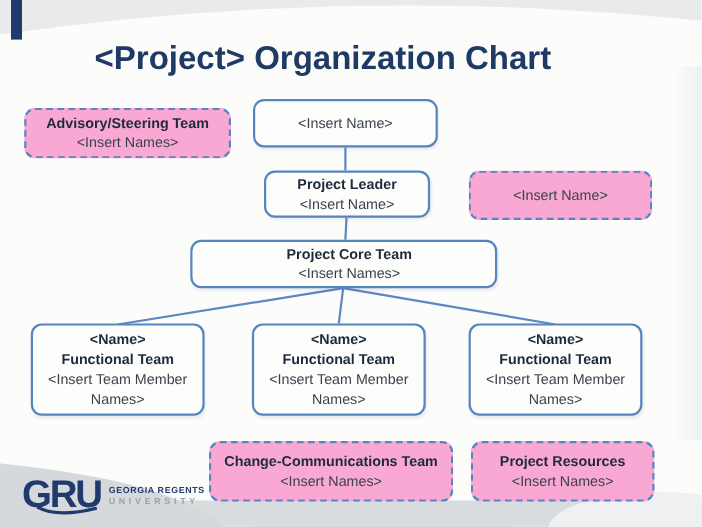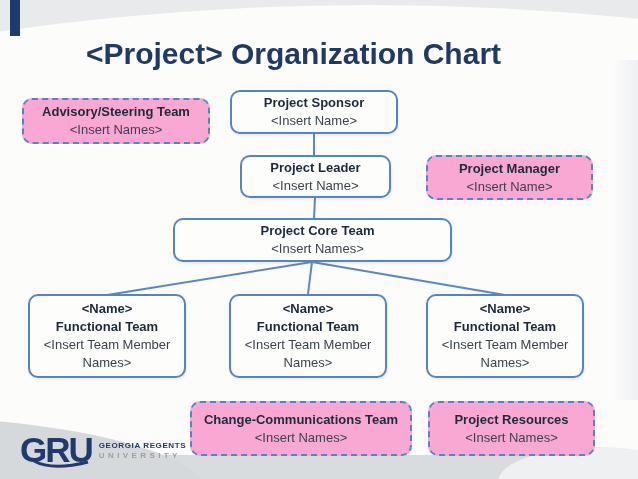--- a/index.html
+++ b/index.html
@@ -74,31 +74,29 @@
     <line x1="312" y1="262" x2="107" y2="295" stroke="#5b87c3" stroke-width="2"></line>
     <line x1="312" y1="262" x2="505" y2="295" stroke="#5b87c3" stroke-width="2"></line>
   </svg>
 
   <div class="obox dashed" id="box-advisory">
     <div class="bname">Advisory/Steering Team</div>
     <div class="bsub">&lt;Insert Names&gt;</div>
   </div>
 
   <div class="obox" id="box-sponsor">
-    <div class="bname">Project Sponsor</div>
     <div class="bsub">&lt;Insert Name&gt;</div>
   </div>
 
   <div class="obox" id="box-leader">
     <div class="bname">Project Leader</div>
     <div class="bsub">&lt;Insert Name&gt;</div>
   </div>
 
   <div class="obox dashed" id="box-manager">
-    <div class="bname">Project Manager</div>
     <div class="bsub">&lt;Insert Name&gt;</div>
   </div>
 
   <div class="obox" id="box-core">
     <div class="bname">Project Core Team</div>
     <div class="bsub">&lt;Insert Names&gt;</div>
   </div>
 
   <div class="obox" id="box-func-left">
     <div class="bname">&lt;Name&gt;</div>

